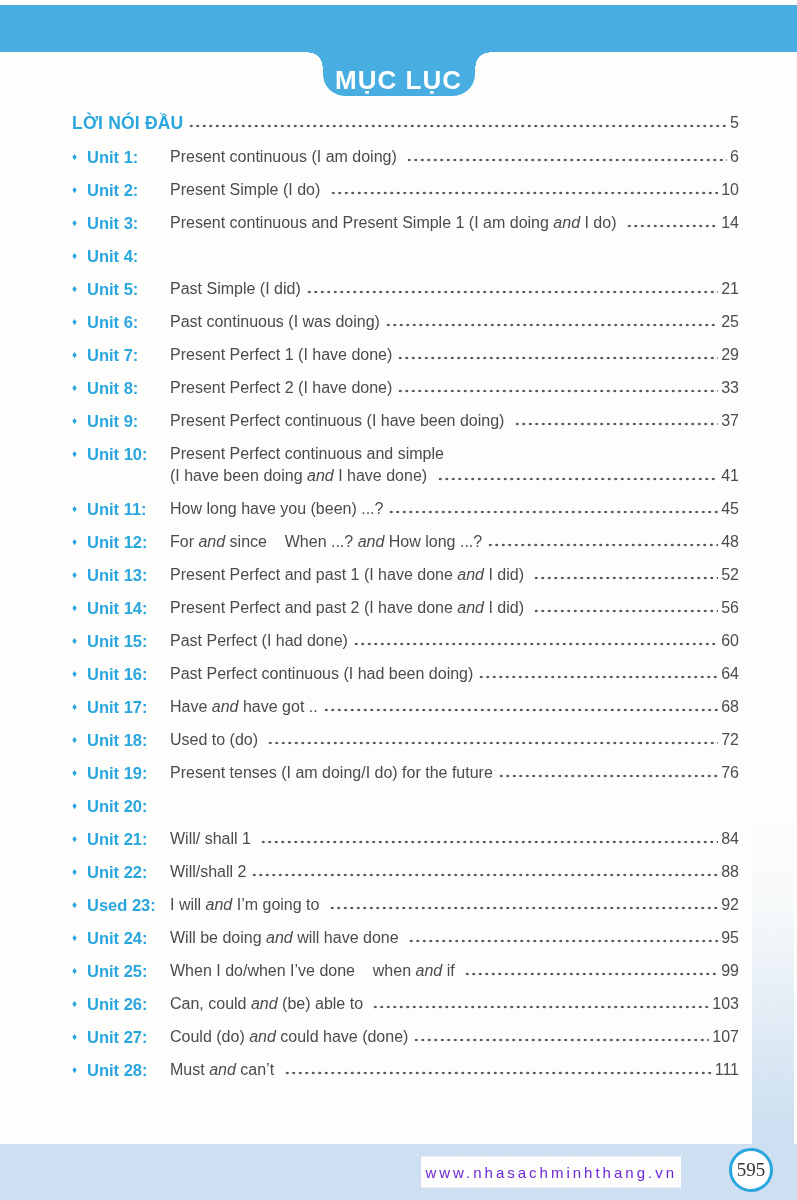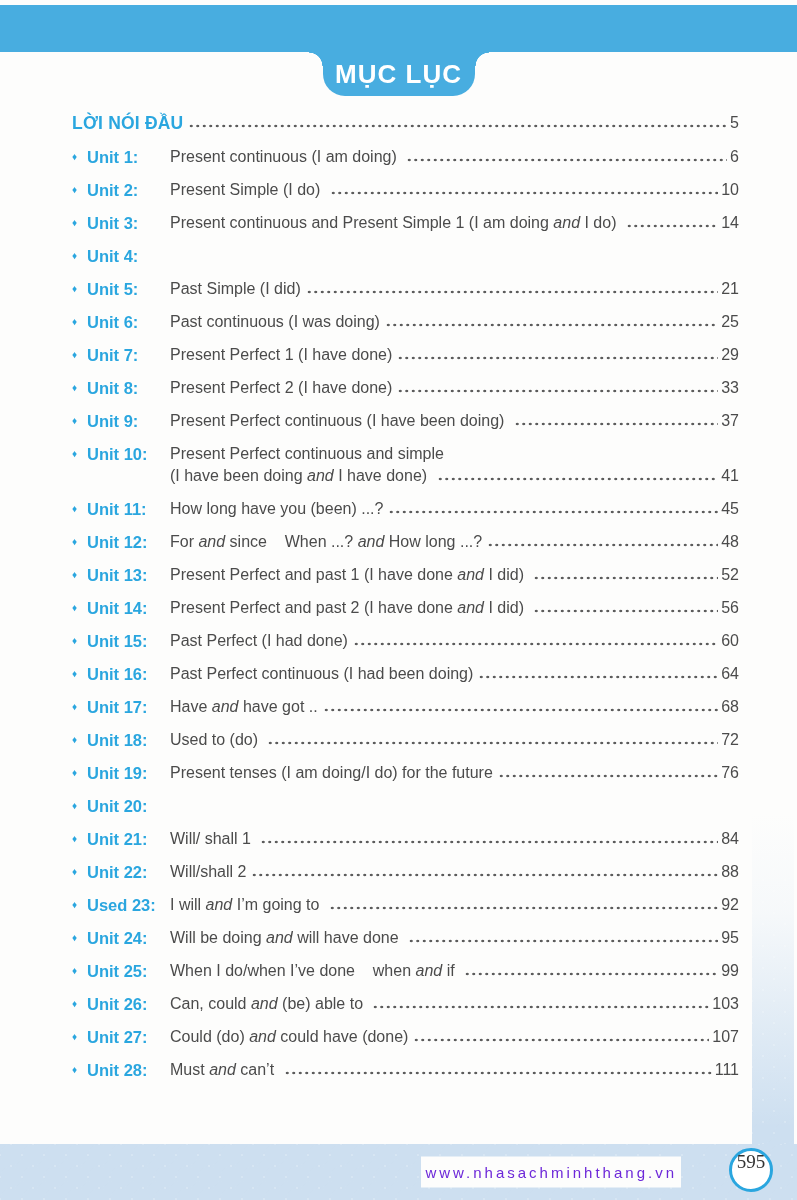--- a/index.html
+++ b/index.html
@@ -20,21 +20,21 @@
   }
   
   .top-band{
     position:absolute;top:5px;left:0;width:100%;height:47px;
     background:var(--band);
   }
   .tab{
     position:absolute;top:52px;left:50%;transform:translateX(-50%);
     width:152px;height:44px;background:var(--band);
     border-radius:0 0 22px 22px;
-    display:flex;justify-content:center;align-items:center;
+    display:flex;justify-content:center;align-items:flex-end;
   }
   .tab::before,.tab::after{
     content:"";position:absolute;top:0;width:14px;height:14px;
   }
   .tab::before{left:-14px;background:radial-gradient(circle 14px at 0 100%, var(--paper) 13px, var(--band) 13.6px);}
   .tab::after{right:-14px;background:radial-gradient(circle 14px at 100% 100%, var(--paper) 13px, var(--band) 13.6px);}
   .tab h1{
     margin:1px 0 0;font-size:26px;font-weight:bold;color:#fff;letter-spacing:1px;
   }
   
@@ -86,21 +86,21 @@
     background:linear-gradient(to bottom, var(--paper) 0%, rgba(253,253,252,0.85) 30%, rgba(253,253,252,0) 95%);
   }
   .url{
     position:absolute;right:116px;top:50%;transform:translateY(-50%);
     background:var(--paper);padding:7px 4px;
     letter-spacing:3px;font-size:15px;color:#6d28d9;white-space:nowrap;
   }
   .badge{
     position:absolute;right:24px;top:46%;transform:translateY(-50%);
     width:38px;height:38px;border:3px solid var(--accent);border-radius:50%;
-    background:#fff;display:flex;align-items:flex-start;justify-content:center;
+    background:#fff;display:flex;align-items:center;justify-content:center;
     font-family:"Liberation Serif",serif;font-size:19px;color:#333;
   }
 </style>
 </head>
 <body>
 
 <div class="page">
 
   <div class="top-band"></div>
 

